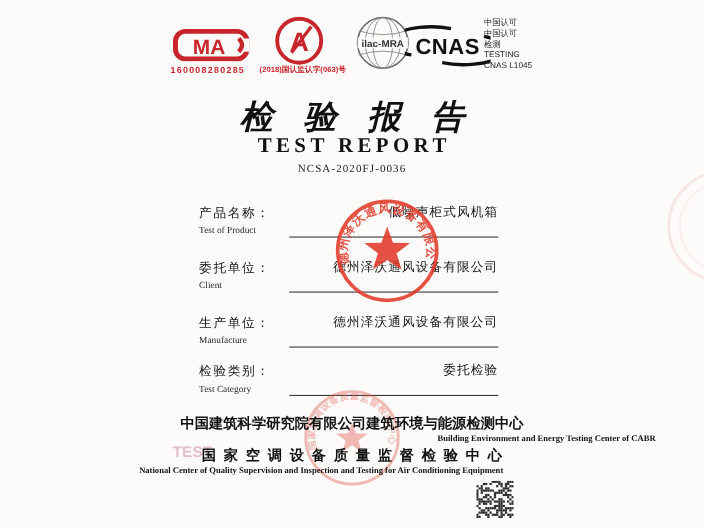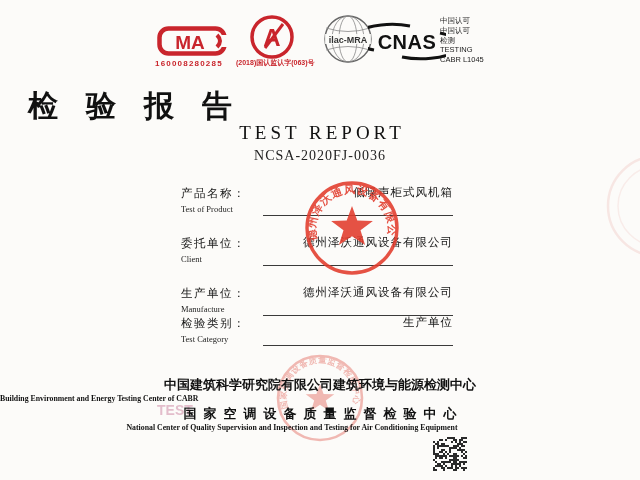--- a/index.html
+++ b/index.html
@@ -5,38 +5,38 @@
   html,body{margin:0;padding:0;background:#ffffff;}
   .page{position:relative;width:640px;height:480px;background:#fcfbf9;overflow:hidden;
         font-family:"Liberation Sans","DejaVu Sans",sans-serif;color:#1c1c1c;}
   .abs{position:absolute;}
   .serif{font-family:"Liberation Serif","DejaVu Serif",serif;}
   
   .cma-num{left:155px;top:59px;width:90px;font-size:8px;letter-spacing:1.2px;color:#c9252c;font-weight:bold;}
   .cal-cap{left:236px;top:58px;width:120px;font-size:7px;color:#c9252c;font-weight:bold;}
   .accred{left:440px;top:16px;font-size:7.5px;font-weight:normal;line-height:9.8px;color:#222;}
   
-  .title-zh{left:0;top:86px;width:640px;font-size:30px;font-weight:bold;
-            letter-spacing:28px;text-indent:28px;color:#111;}
+  .title-zh{left:0;top:86px;width:640px;text-align:center;font-size:30px;font-weight:bold;
+            letter-spacing:28px;text-indent:28px;color:#111;font-style:italic;}
   .title-en{left:0;top:122px;width:640px;text-align:center;font-size:19px;letter-spacing:4px;
-            text-indent:4px;color:#111;}
-  .report-no{left:0;top:148px;width:640px;text-align:center;font-size:14px;letter-spacing:1px;color:#222;}
+            text-indent:4px;color:#111;font-weight:bold;}
+  .report-no{left:0;top:148px;width:640px;text-align:center;font-size:10px;letter-spacing:1px;color:#222;}
   
   .row{left:181px;width:285px;height:40px;}
   .flabel .zh{font-size:11.5px;letter-spacing:1.5px;color:#161616;}
   .flabel .en{font-size:8.5px;margin-top:3px;color:#222;}
   .fvalue{position:absolute;left:82px;top:-1px;width:190px;text-align:right;
           border-bottom:1px solid #3a3a3a;padding-bottom:15px;font-size:11.5px;letter-spacing:1px;color:#161616;}
   
   .company-stamp{left:292px;top:168px;opacity:0.88;}
   .footer-seal{left:272px;top:350px;opacity:0.40;}
   .edge-seal{left:596px;top:148px;opacity:0.55;}
   
   .f-line1{left:0;top:376px;width:640px;text-align:center;font-size:13px;font-weight:bold;color:#111;}
-  .f-line1en{left:0;top:394px;width:596px;text-align:left;font-size:7.8px;font-weight:bold;color:#111;}
+  .f-line1en{left:0;top:394px;width:596px;text-align:right;font-size:7.8px;font-weight:bold;color:#111;}
   .f-line2{left:0;top:405px;width:640px;text-align:center;font-size:13px;font-weight:bold;
            letter-spacing:7px;text-indent:7px;color:#111;}
   .f-line2en{left:0;top:423px;width:584px;text-align:center;font-size:7.8px;font-weight:bold;color:#111;}
   .ncsa-mark{left:157px;top:402px;font-size:14px;font-weight:bold;color:#d9a3b8;opacity:0.7;letter-spacing:0px;}
   .qr{left:433px;top:437px;width:34px;height:34px;}
 </style>
 </head>
 <body>
 
 <div class="page">
@@ -70,21 +70,21 @@
     <path d="M 6 30 A 36 13 0 0 1 42 6" fill="none" stroke="#111" stroke-width="3"></path>
     <path d="M 72 13 A 36 13 0 0 1 34 37" fill="none" stroke="#111" stroke-width="3"></path>
     <text x="39" y="29" font-size="20" font-weight="bold" fill="#111" text-anchor="middle" font-family="Liberation Sans, sans-serif" letter-spacing="0.5">CNAS</text>
   </svg>
 
   <div class="abs accred">
     <div>中国认可</div>
     <div>中国认可</div>
     <div>检测</div>
     <div>TESTING</div>
-    <div>CABR L1045</div>
+    <div>CNAS L1045</div>
   </div>
 
   <div class="abs title-zh">检验报告</div>
   <div class="abs title-en serif">TEST REPORT</div>
   <div class="abs report-no serif">NCSA-2020FJ-0036</div>
 
   <div class="abs row" style="top:186px">
     <div class="flabel">
       <div class="zh">产品名称：</div>
       <div class="en serif">Test of Product</div>
@@ -101,26 +101,26 @@
   </div>
 
   <div class="abs row" style="top:286px">
     <div class="flabel">
       <div class="zh">生产单位：</div>
       <div class="en serif">Manufacture</div>
     </div>
     <div class="fvalue">德州泽沃通风设备有限公司</div>
   </div>
 
-  <div class="abs row" style="top:316px">
+  <div class="abs row" style="top:330px">
     <div class="flabel">
       <div class="zh">检验类别：</div>
       <div class="en serif">Test Category</div>
     </div>
-    <div class="fvalue">生产单位</div>
+    <div class="fvalue">委托检验</div>
   </div>
 
   <svg class="abs company-stamp" width="120" height="120" viewBox="0 0 120 120">
     <defs>
       <path id="arcTop" d="M 25.5 73.5 A 36.5 36.5 0 1 1 94.5 73.5" fill="none"></path>
     </defs>
     <circle cx="60" cy="60" r="45" fill="none" stroke="#e23b2c" stroke-width="3.4"></circle>
     <polygon fill="#e23b2c" points="60,38 65.3,52.6 80.9,52.9 68.5,62.3 73.1,77.1 60,68.3 46.9,77.1 51.5,62.3 39.1,52.9 54.7,52.6"></polygon>
     <text font-size="11" fill="#e23b2c" font-weight="bold" letter-spacing="1" font-family="Liberation Sans, sans-serif">
       <textPath href="#arcTop" startOffset="1%">德州泽沃通风设备有限公司</textPath>

